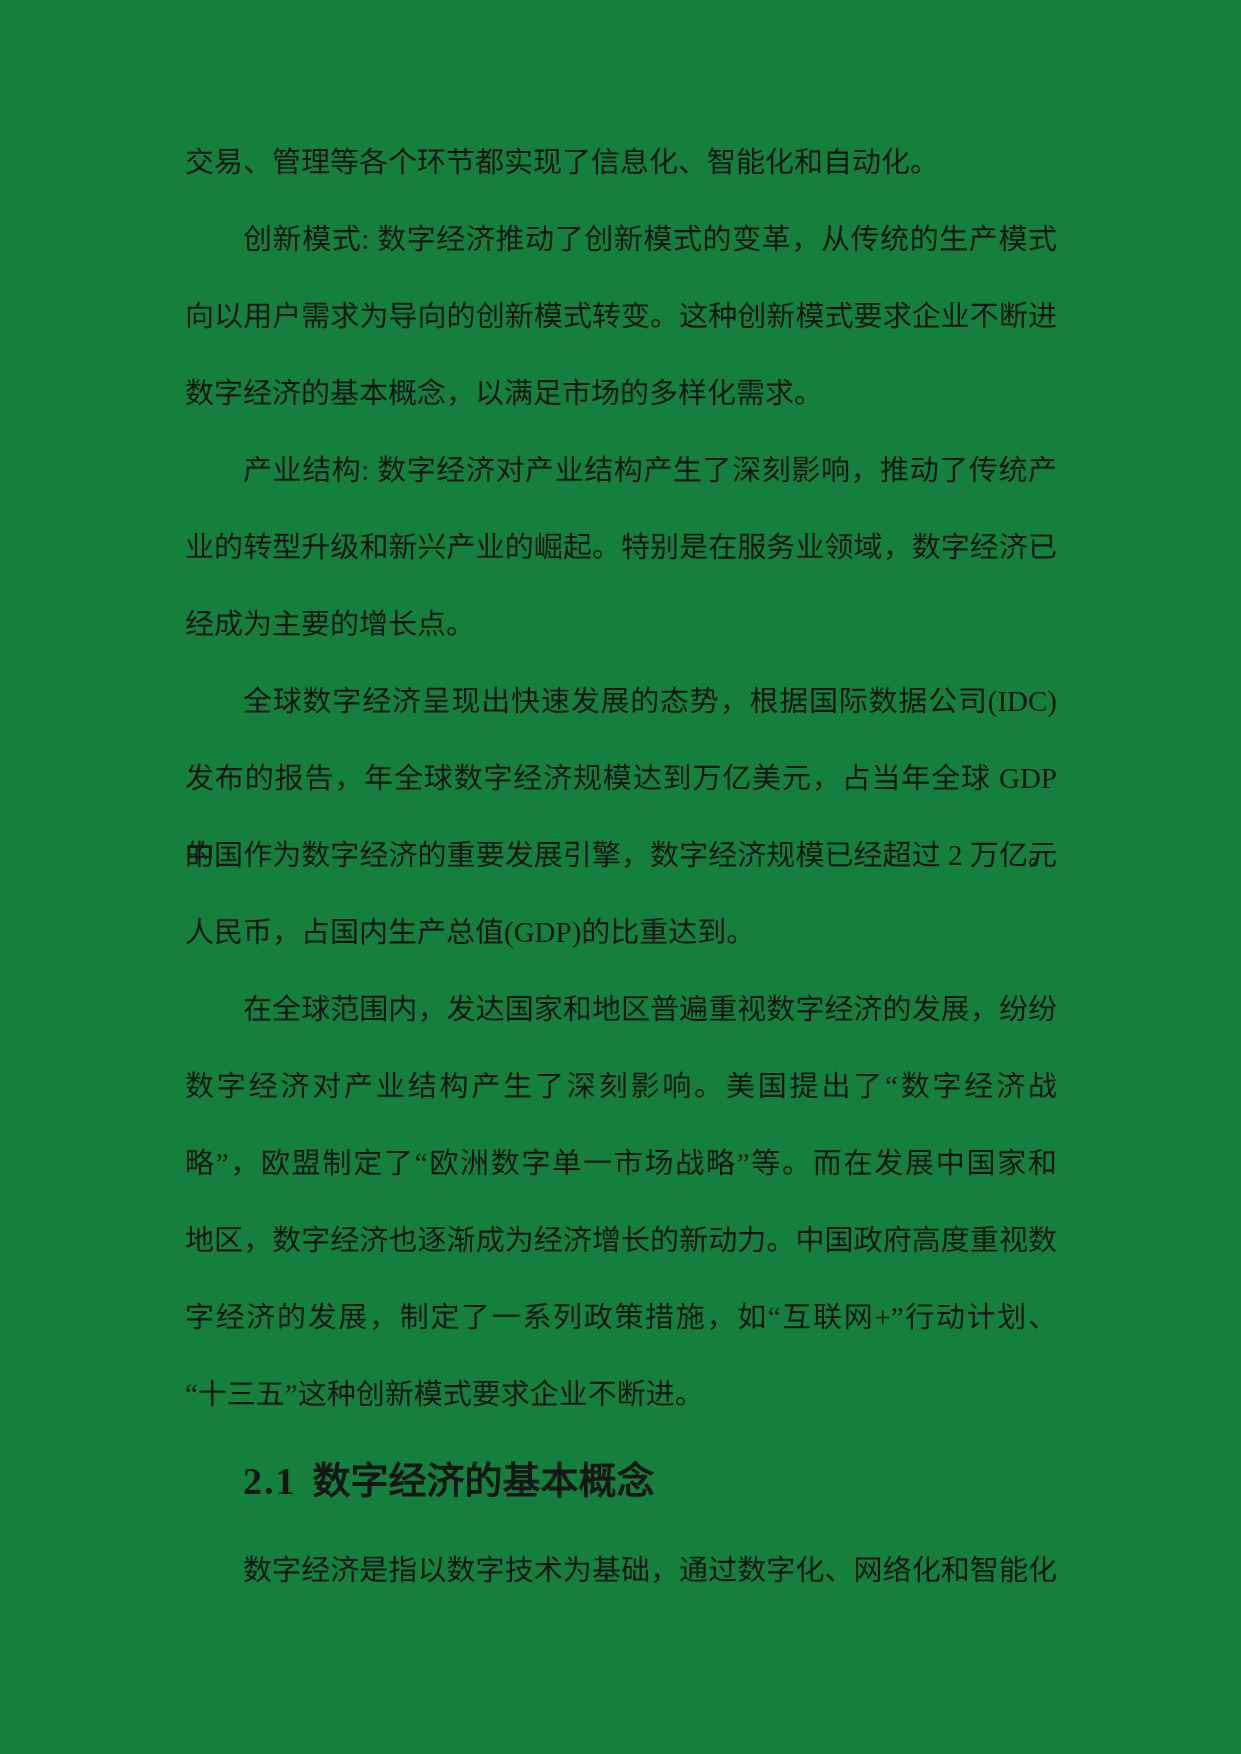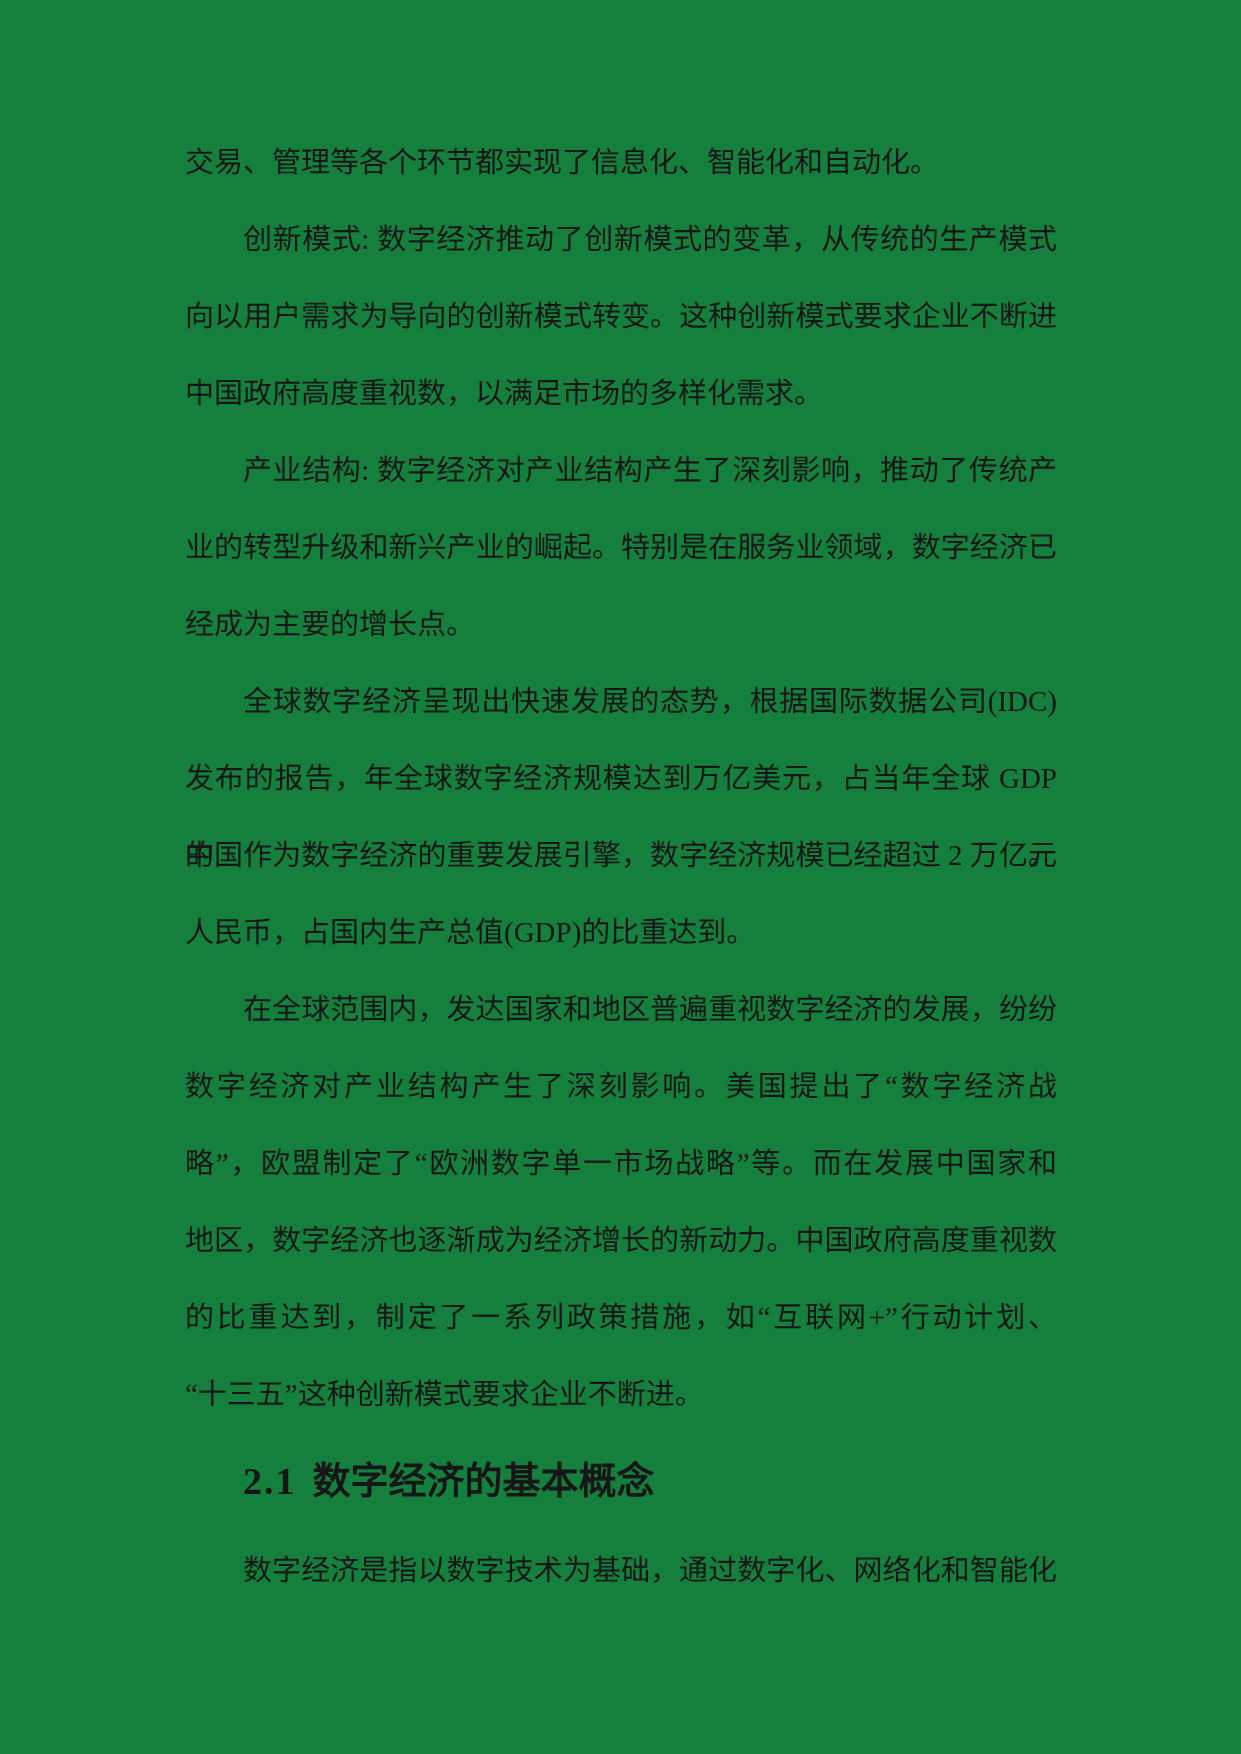--- a/index.html
+++ b/index.html
@@ -56,42 +56,42 @@
 <div class="page">
   <div class="content">
 
     <div>
       <div class="line">交易、管理等各个环节都实现了信息化、智能化和自动化。</div>
     </div>
 
     <div>
       <div class="line jl indent">创新模式: 数字经济推动了创新模式的变革，从传统的生产模式</div>
       <div class="line jl">向以用户需求为导向的创新模式转变。这种创新模式要求企业不断进</div>
-      <div class="line">中国政府高度重视数，以满足市场的多样化需求。</div>
+      <div class="line">数字经济的基本概念，以满足市场的多样化需求。</div>
     </div>
 
     <div>
       <div class="line jl indent">产业结构: 数字经济对产业结构产生了深刻影响，推动了传统产</div>
       <div class="line jl">业的转型升级和新兴产业的崛起。特别是在服务业领域，数字经济已</div>
       <div class="line">经成为主要的增长点。</div>
     </div>
 
     <div>
       <div class="line jl indent">全球数字经济呈现出快速发展的态势，根据国际数据公司(IDC)</div>
       <div class="line jl">发布的报告，年全球数字经济规模达到万亿美元，占当年全球 GDP 的。</div>
       <div class="line jl">中国作为数字经济的重要发展引擎，数字经济规模已经超过 2 万亿元</div>
       <div class="line">人民币，占国内生产总值(GDP)的比重达到。</div>
     </div>
 
     <div>
       <div class="line jl indent">在全球范围内，发达国家和地区普遍重视数字经济的发展，纷纷</div>
       <div class="line jl">数字经济对产业结构产生了深刻影响。美国提出了“数字经济战</div>
       <div class="line jl">略”，欧盟制定了“欧洲数字单一市场战略”等。而在发展中国家和</div>
       <div class="line jl">地区，数字经济也逐渐成为经济增长的新动力。中国政府高度重视数</div>
-      <div class="line jl">的比重达到，制定了一系列政策措施，如“互联网+”行动计划、</div>
+      <div class="line jl">字经济的发展，制定了一系列政策措施，如“互联网+”行动计划、</div>
       <div class="line">“十三五”这种创新模式要求企业不断进。</div>
     </div>
 
     <div class="heading">
       <span class="heading-number">2.1</span><span>数字经济的基本概念</span>
     </div>
 
     <div>
       <div class="line jl indent">数字经济是指以数字技术为基础，通过数字化、网络化和智能化</div>
     </div>

